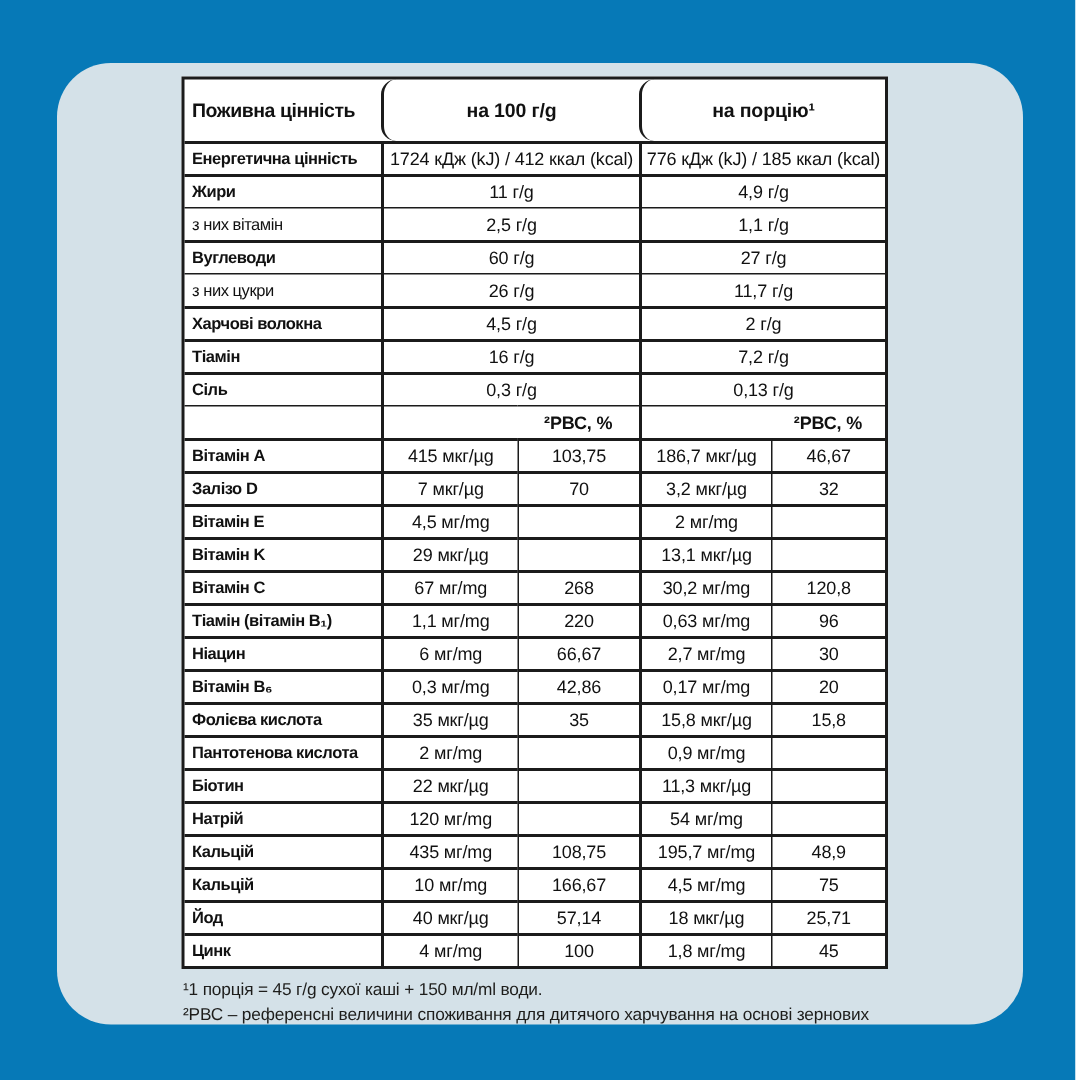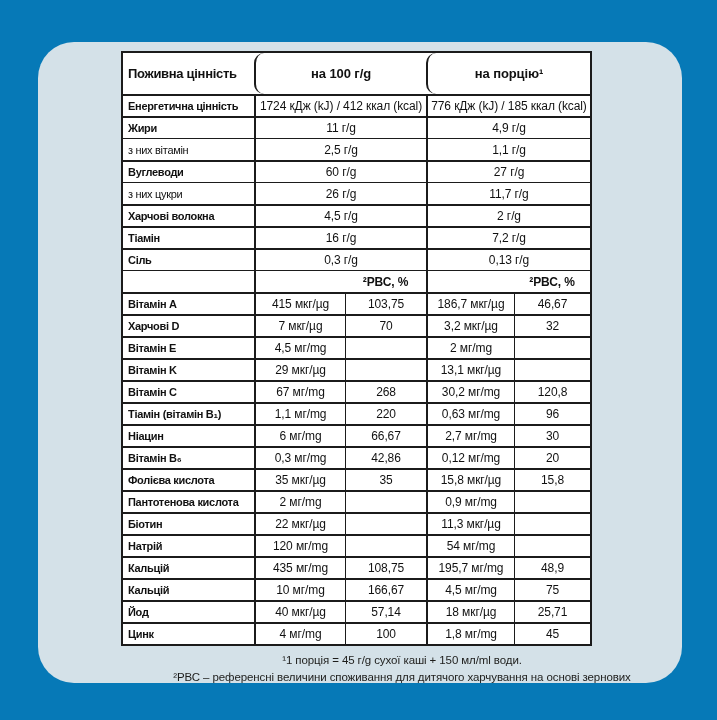--- a/index.html
+++ b/index.html
@@ -56,21 +56,20 @@
   }
   td.val { text-align: center; }
   .b { font-weight: bold; }
   tr.hdr > td { height: 41px; font-size: 13px; border-radius: 10px; }
   .footnotes {
     margin: 6px 0 0 84px;
     font-size: 11.5px;
     line-height: 17px;
     color: #1d1d1b;
     letter-spacing: -0.1px;
-    text-align: center;
   }
 </style>
 </head>
 <body>
 
 <div class="bg" style="background: rgb(6, 121, 183);">
   <div class="panel" style="background: rgb(212, 225, 232);">
 
     <table class="nutrition">
       <colgroup>
@@ -134,21 +133,21 @@
             <td class="val sub nodiv b">²РВС, %</td>
           </tr>
           <tr>
             <td class="name b">Вітамін A</td>
             <td class="val">415 мкг/µg</td>
             <td class="val sub">103,75</td>
             <td class="val">186,7 мкг/µg</td>
             <td class="val sub">46,67</td>
           </tr>
           <tr>
-            <td class="name b">Харчові D</td>
+            <td class="name b">Залізо D</td>
             <td class="val">7 мкг/µg</td>
             <td class="val sub">70</td>
             <td class="val">3,2 мкг/µg</td>
             <td class="val sub">32</td>
           </tr>
           <tr>
             <td class="name b">Вітамін E</td>
             <td class="val">4,5 мг/mg</td>
             <td class="val sub"></td>
             <td class="val">2 мг/mg</td>
@@ -179,21 +178,21 @@
             <td class="name b">Ніацин</td>
             <td class="val">6 мг/mg</td>
             <td class="val sub">66,67</td>
             <td class="val">2,7 мг/mg</td>
             <td class="val sub">30</td>
           </tr>
           <tr>
             <td class="name b">Вітамін B₆</td>
             <td class="val">0,3 мг/mg</td>
             <td class="val sub">42,86</td>
-            <td class="val">0,12 мг/mg</td>
+            <td class="val">0,17 мг/mg</td>
             <td class="val sub">20</td>
           </tr>
           <tr>
             <td class="name b">Фолієва кислота</td>
             <td class="val">35 мкг/µg</td>
             <td class="val sub">35</td>
             <td class="val">15,8 мкг/µg</td>
             <td class="val sub">15,8</td>
           </tr>
           <tr>

